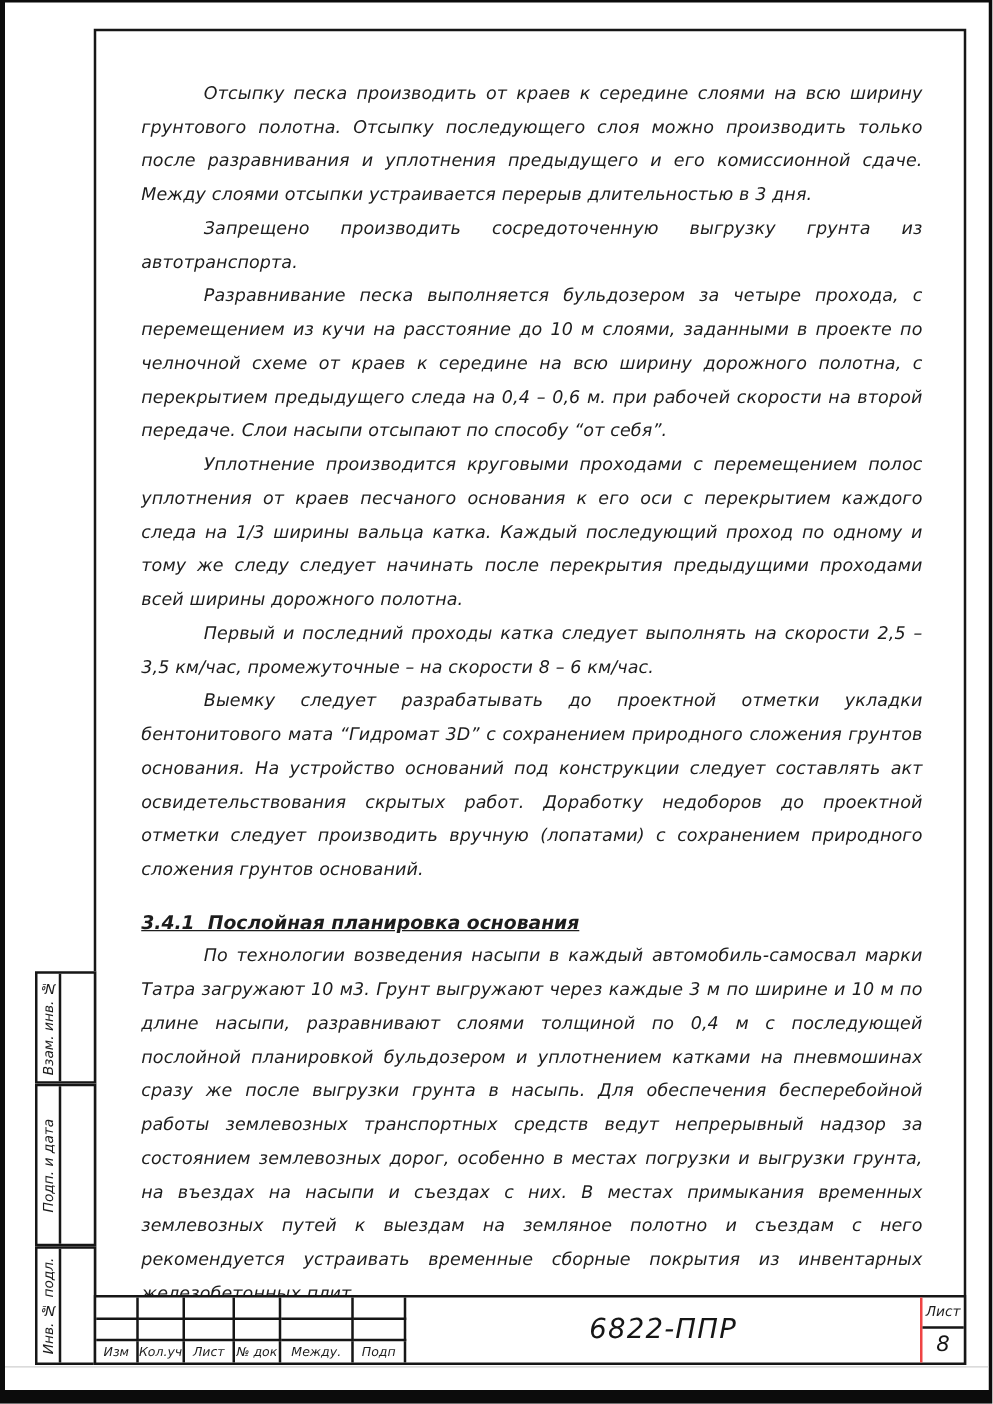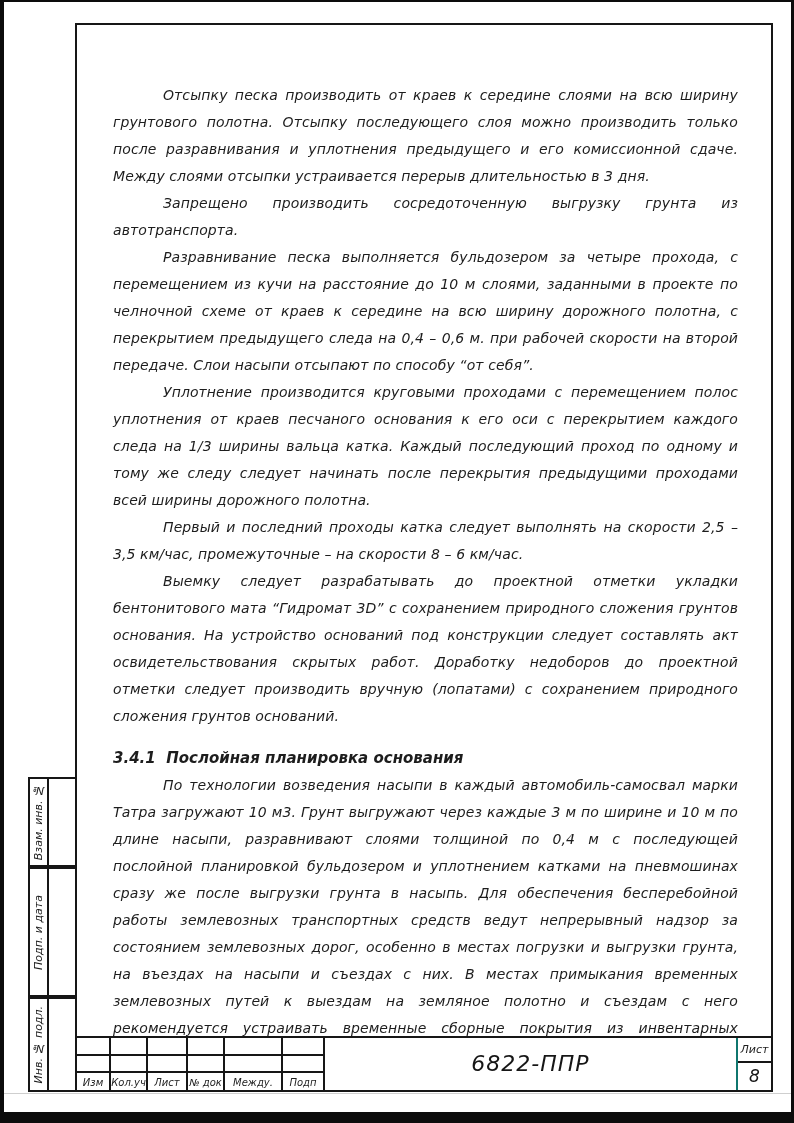--- a/index.html
+++ b/index.html
@@ -17,34 +17,35 @@
   }
   
   .frame{
     position:absolute;left:71px;top:21px;width:698px;height:1069px;
     box-sizing:border-box;border:2px solid #161616;
   }
   
   .scan-line{position:absolute;left:0;width:100%;top:1091px;height:1px;background:#cfcfcf;}
   
   .content{
-    position:absolute;left:109px;top:80px;width:625px;
+    position:absolute;left:109px;top:60px;width:625px;
     color:#1d1d1d;
   }
   .content p.para{
     margin:0;
     text-indent:50px;
     text-align:justify;
     font:italic 14px/27px "DejaVu Sans", sans-serif;
     letter-spacing:.1px;
   }
   .content .heading{
     margin:15px 0 0 0;
     font:italic bold 15px/27px "DejaVu Sans", sans-serif;
     white-space:pre-wrap;
+    text-decoration:underline;
   }
   
   .side-cell{
     position:absolute;left:24px;width:49px;
     box-sizing:border-box;border:2px solid #161616;
     display:flex;background:#fff;
   }
   .side-label{
     width:19px;box-sizing:border-box;border-right:2px solid #161616;
     display:flex;align-items:center;justify-content:center;
@@ -72,21 +73,21 @@
     border-right:2px solid #161616;
     display:flex;align-items:center;justify-content:center;
     overflow:hidden;
   }
   .tb-left .c.rb{border-bottom:2px solid #161616;}
   .tb-left .c.lbl{
     font:italic 10px/1 "DejaVu Sans", sans-serif;color:#1d1d1d;
     padding-top:2px;
   }
   .tb-doc{
-    flex:1;box-sizing:border-box;border-right:2px solid #0f766e;
+    flex:1;box-sizing:border-box;border-right:2px solid #ef4444;
     display:flex;align-items:center;justify-content:center;
     font:italic 22px/1 "DejaVu Sans", sans-serif;color:#161616;
     letter-spacing:1px;
   }
   .tb-sheet{width:33px;display:flex;flex-direction:column;}
   .tb-sheet-label{
     height:25px;box-sizing:border-box;border-bottom:2px solid #161616;
     display:flex;align-items:center;justify-content:center;
     font:italic 11px/1 "DejaVu Sans", sans-serif;color:#1d1d1d;
   }

